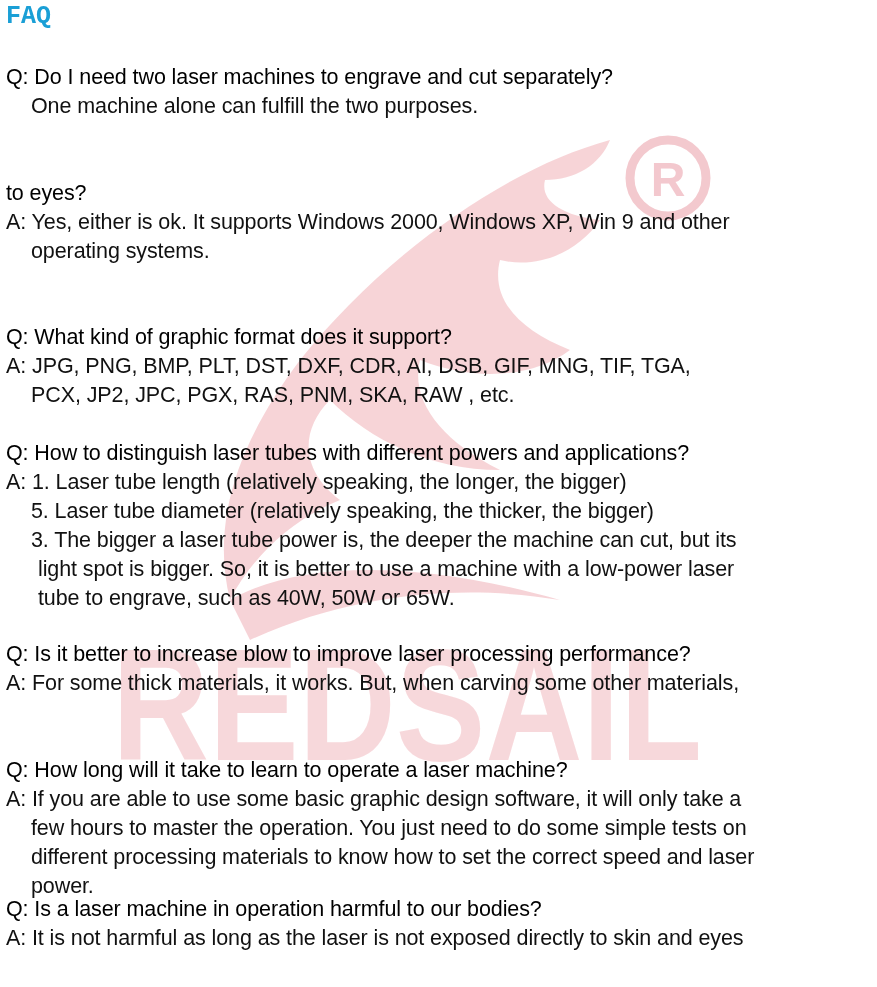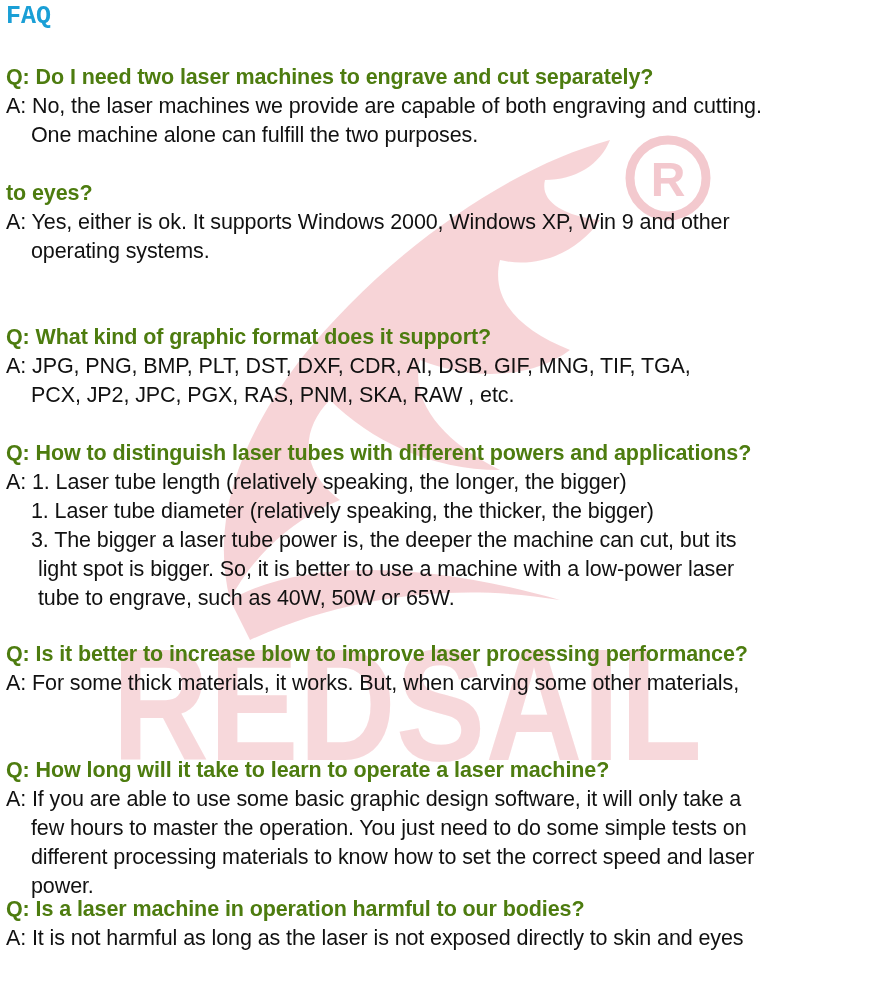--- a/index.html
+++ b/index.html
@@ -13,21 +13,21 @@
   .faq-title {
     position: absolute; left: 6px; top: 2px;
     font-family: Liberation Mono, monospace;
     font-weight: bold; font-size: 25px; color: #1a9fd6; letter-spacing: 0px;
   }
   .qa { position: absolute; left: 6px; width: 868px; }
   .q, .a-line {
     font-size: 21.5px; line-height: 29px; white-space: nowrap;
     letter-spacing: -0.1px;
   }
-  .q { color: #4d7c0f; font-weight: bold; }
+  .q { color: #000000; }
   .a-line { color: #111111; }
   .indent1 { padding-left: 25px; }
   .indent2 { padding-left: 32px; }
 </style>
 </head>
 <body>
 
 <svg class="watermark" viewBox="0 0 877 987" xmlns="http://www.w3.org/2000/svg">
   <g fill="#f6cfd3" opacity="0.9">
 
@@ -41,40 +41,39 @@
   <text x="668" y="196" text-anchor="middle" font-family="Liberation Sans, sans-serif" font-weight="bold" font-size="48" fill="#f2c3c9" opacity="0.9">R</text>
 
   <text x="112" y="760" font-family="Liberation Sans, sans-serif" font-weight="bold" font-size="160" fill="#f6cfd3" opacity="0.8" textLength="590" lengthAdjust="spacingAndGlyphs">REDSAIL</text>
 </svg>
 
 <div class="content">
   <div class="faq-title">FAQ</div>
 
   <div class="qa" style="top:63px">
     <div class="q">Q: Do I need two laser machines to engrave and cut separately?</div>
-    <div class="a-line">A: No, the laser machines we provide are capable of both engraving and cutting.</div>
     <div class="a-line indent1">One machine alone can fulfill the two purposes.</div>
   </div>
 
   <div class="qa" style="top:179px">
     <div class="q">to eyes?</div>
     <div class="a-line">A: Yes, either is ok. It supports Windows 2000, Windows XP, Win 9 and other</div>
     <div class="a-line indent1">operating systems.</div>
   </div>
 
   <div class="qa" style="top:323px">
     <div class="q">Q: What kind of graphic format does it support?</div>
     <div class="a-line">A: JPG, PNG, BMP, PLT, DST, DXF, CDR, AI, DSB, GIF, MNG, TIF, TGA,</div>
     <div class="a-line indent1">PCX, JP2, JPC, PGX, RAS, PNM, SKA, RAW , etc.</div>
   </div>
 
   <div class="qa" style="top:439px">
     <div class="q">Q: How to distinguish laser tubes with different powers and applications?</div>
     <div class="a-line">A: 1. Laser tube length (relatively speaking, the longer, the bigger)</div>
-    <div class="a-line indent1">1. Laser tube diameter (relatively speaking, the thicker, the bigger)</div>
+    <div class="a-line indent1">5. Laser tube diameter (relatively speaking, the thicker, the bigger)</div>
     <div class="a-line indent1">3. The bigger a laser tube power is, the deeper the machine can cut, but its</div>
     <div class="a-line indent2">light spot is bigger. So, it is better to use a machine with a low-power laser</div>
     <div class="a-line indent2">tube to engrave, such as 40W, 50W or 65W.</div>
   </div>
 
   <div class="qa" style="top:640px">
     <div class="q">Q: Is it better to increase blow to improve laser processing performance?</div>
     <div class="a-line">A: For some thick materials, it works. But, when carving some other materials,</div>
   </div>
 

